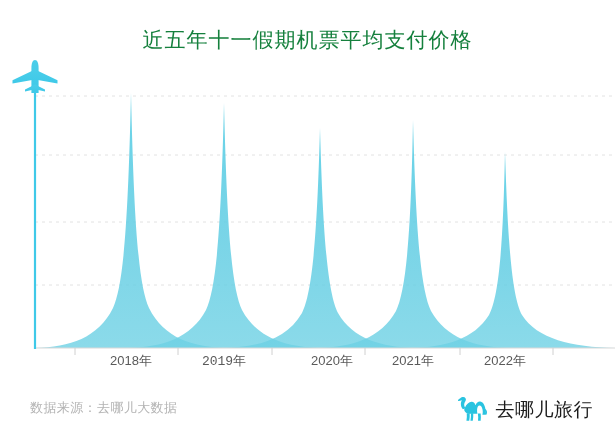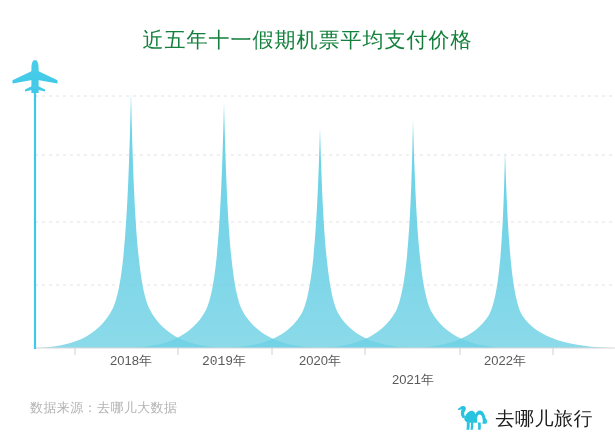--- a/index.html
+++ b/index.html
@@ -82,21 +82,20 @@
 
   
   .brand-logo {
     position: absolute;
     right: 22px;
     top: 392px;
     height: 34px;
     display: flex;
     align-items: center;
     gap: 7px;
-    margin-top: 9px;
   }
   .brand-camel {
     width: 34px;
     height: 30px;
     display: block;
   }
   .brand-text {
     font-size: 19px;
     color: #1b1b1b;
     letter-spacing: .5px;
@@ -210,22 +209,22 @@
                  L 35,29.2
                  L 25,31.4
                  L 25,29.6 Z"></path>
       </g>
     </svg>
   </div>
 
   <div class="x-axis-labels">
     <div class="x-tick-label" style="left:131px;">2018年</div>
     <div class="x-tick-label" style="left:224px;font-family:Liberation Mono, monospace;">2019年</div>
-    <div class="x-tick-label" style="left:320px;">2020年</div>
-    <div class="x-tick-label" style="left:413px;margin-top:19px;">2021年</div>
+    <div class="x-tick-label" style="left:332px;">2020年</div>
+    <div class="x-tick-label" style="left:413px;">2021年</div>
     <div class="x-tick-label" style="left:505px;">2022年</div>
   </div>
 
   <div class="source-note">数据来源：去哪儿大数据</div>
 
   <div class="brand-logo">
     <svg class="brand-camel" viewBox="0 0 44 38">
       <g fill="#29c3e0">
 
         <path d="M6.5,5.5

